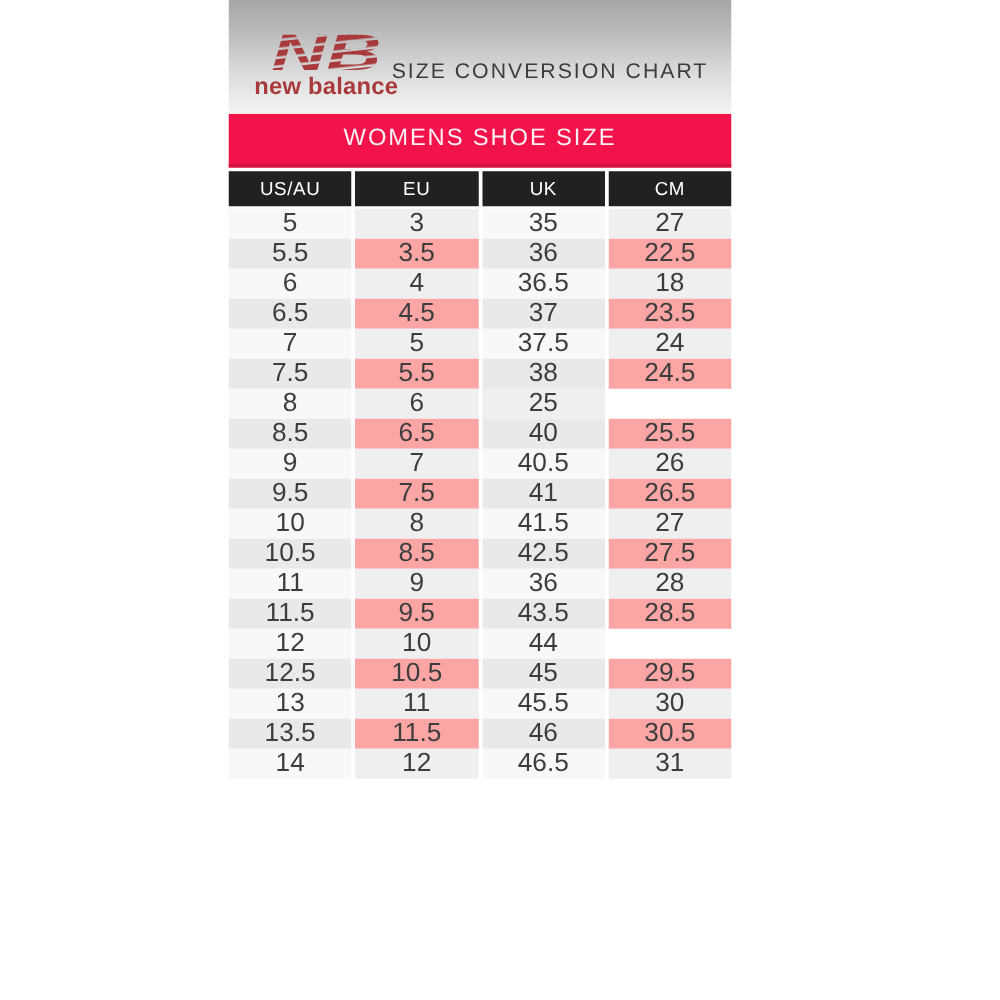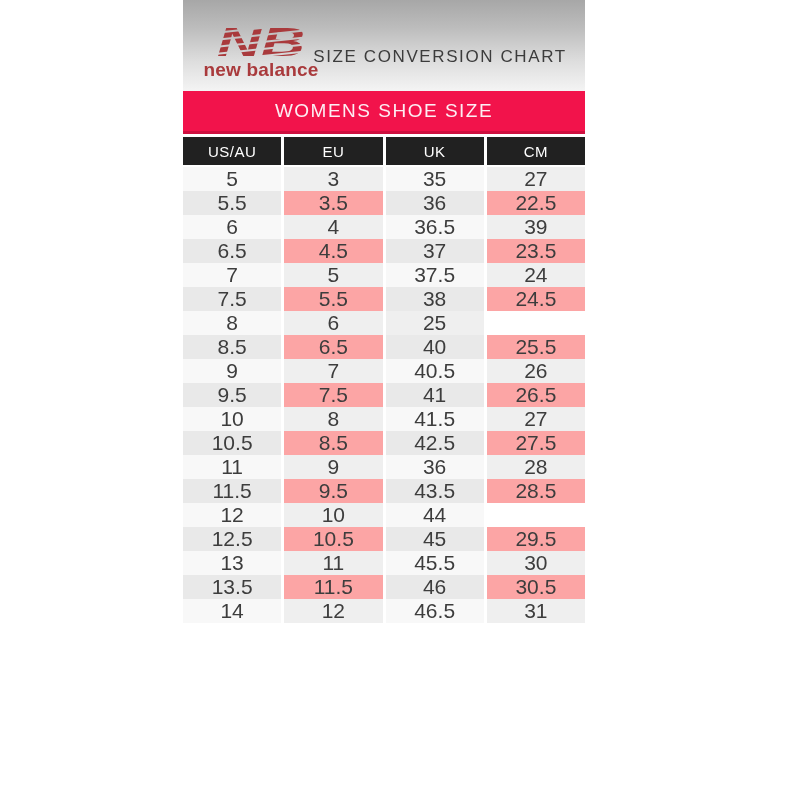--- a/index.html
+++ b/index.html
@@ -82,21 +82,21 @@
         <div class="tr">
           <div class="td rdark clight">5.5</div>
           <div class="td rdark cdark">3.5</div>
           <div class="td rdark clight">36</div>
           <div class="td rdark cdark">22.5</div>
         </div>
         <div class="tr">
           <div class="td rlight clight">6</div>
           <div class="td rlight cdark">4</div>
           <div class="td rlight clight">36.5</div>
-          <div class="td rlight cdark">39</div>
+          <div class="td rlight cdark">18</div>
         </div>
         <div class="tr">
           <div class="td rdark clight">6.5</div>
           <div class="td rdark cdark">4.5</div>
           <div class="td rdark clight">37</div>
           <div class="td rdark cdark">23.5</div>
         </div>
         <div class="tr">
           <div class="td rlight clight">7</div>
           <div class="td rlight cdark">5</div>

